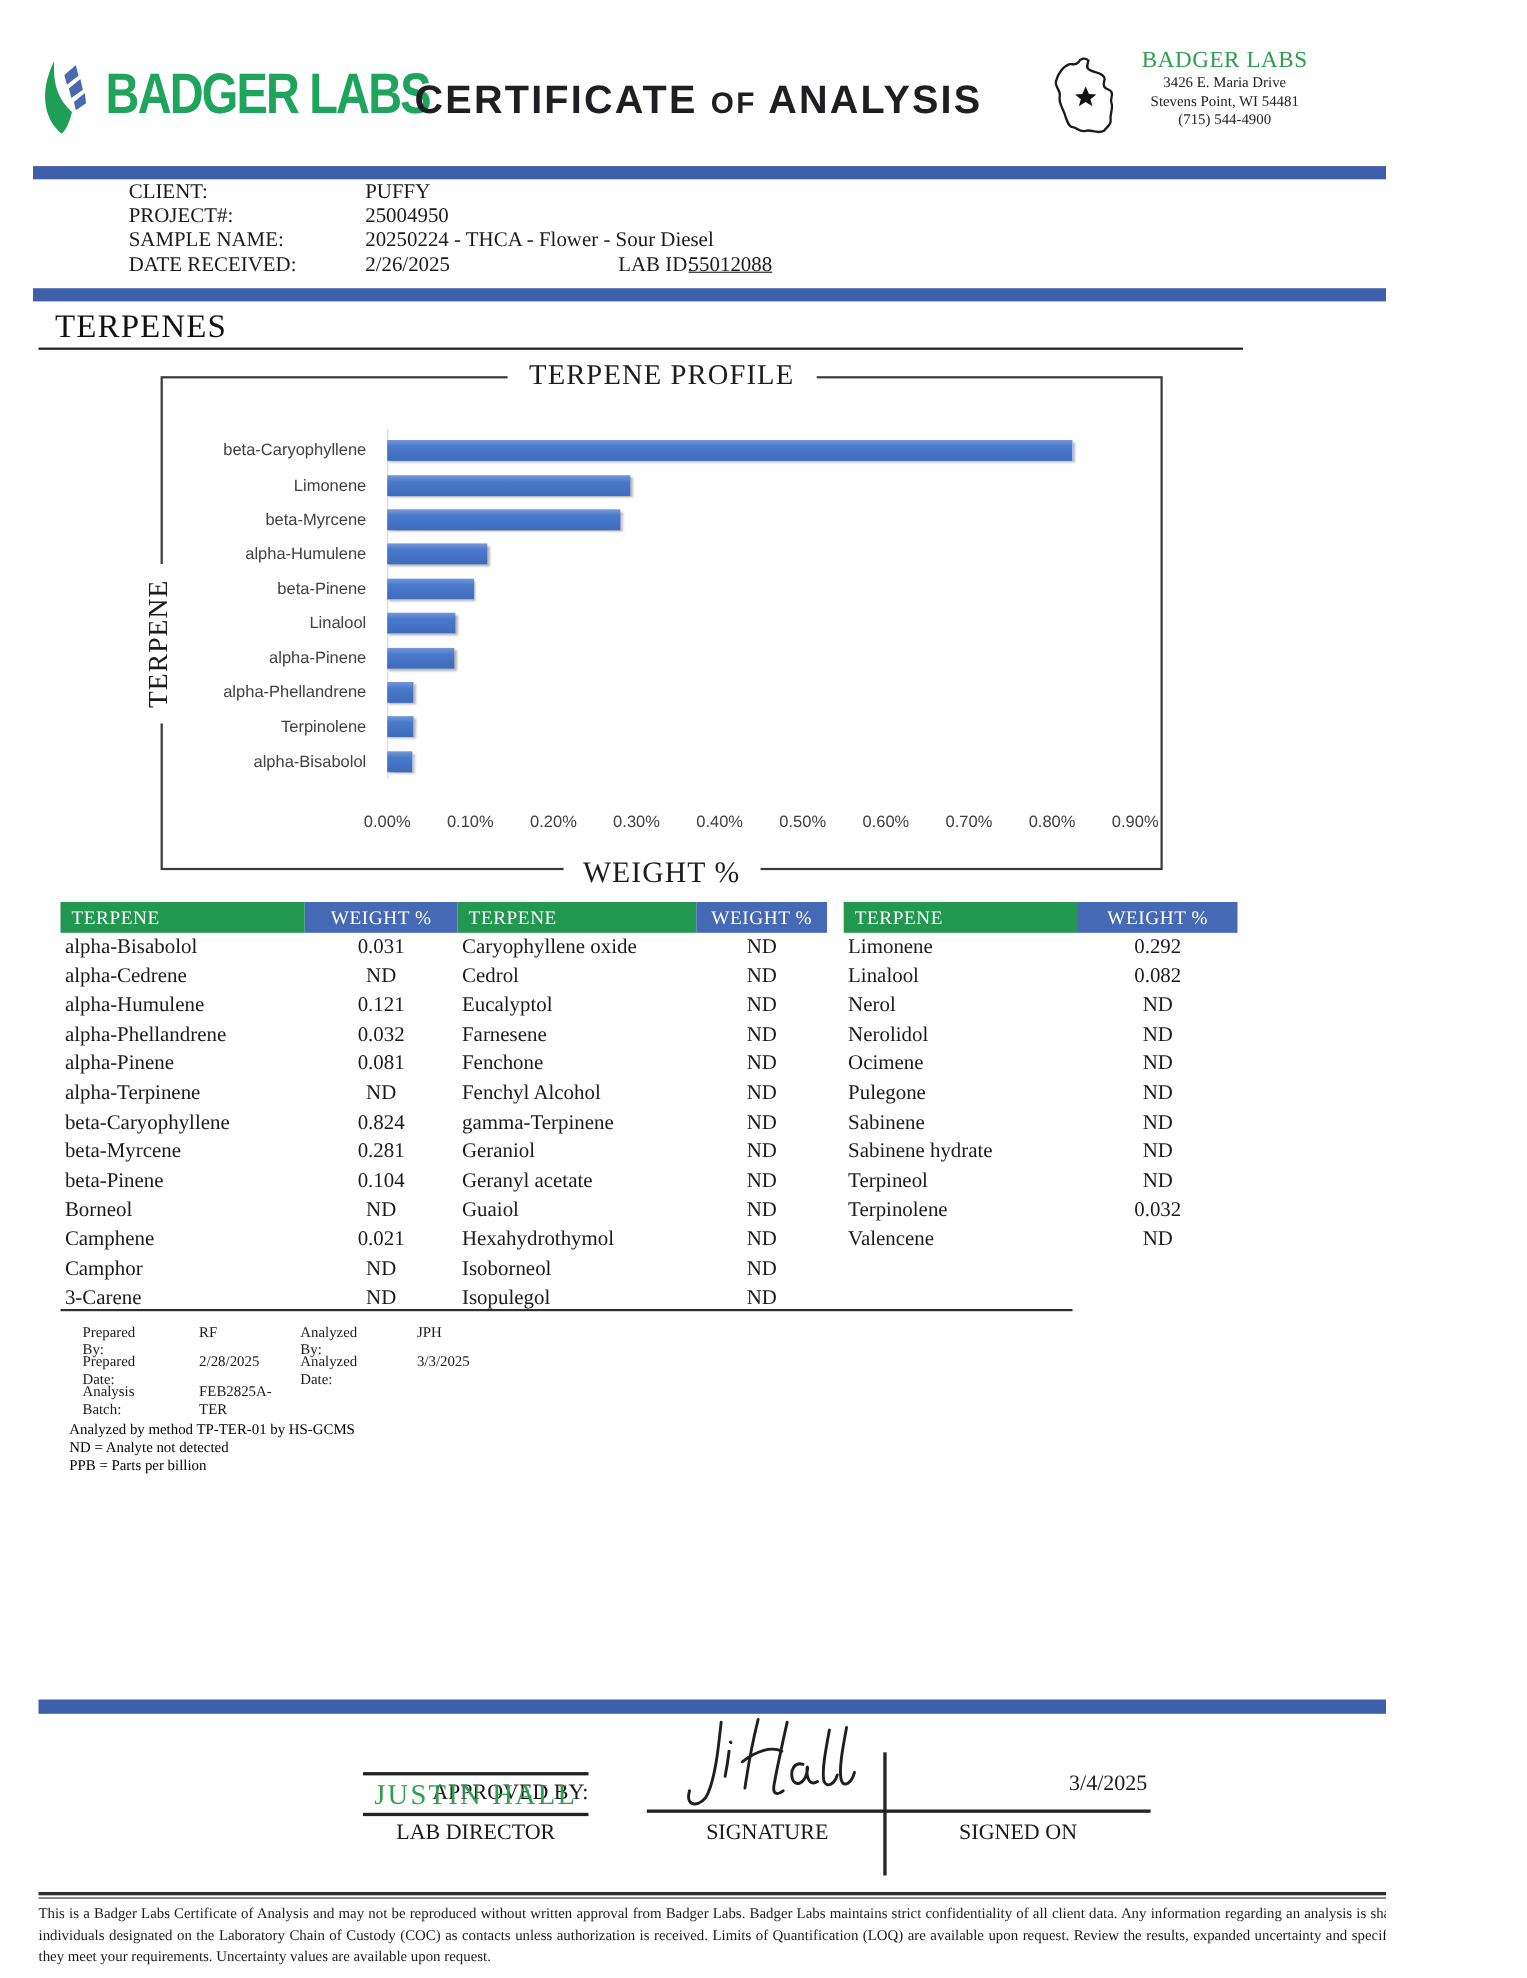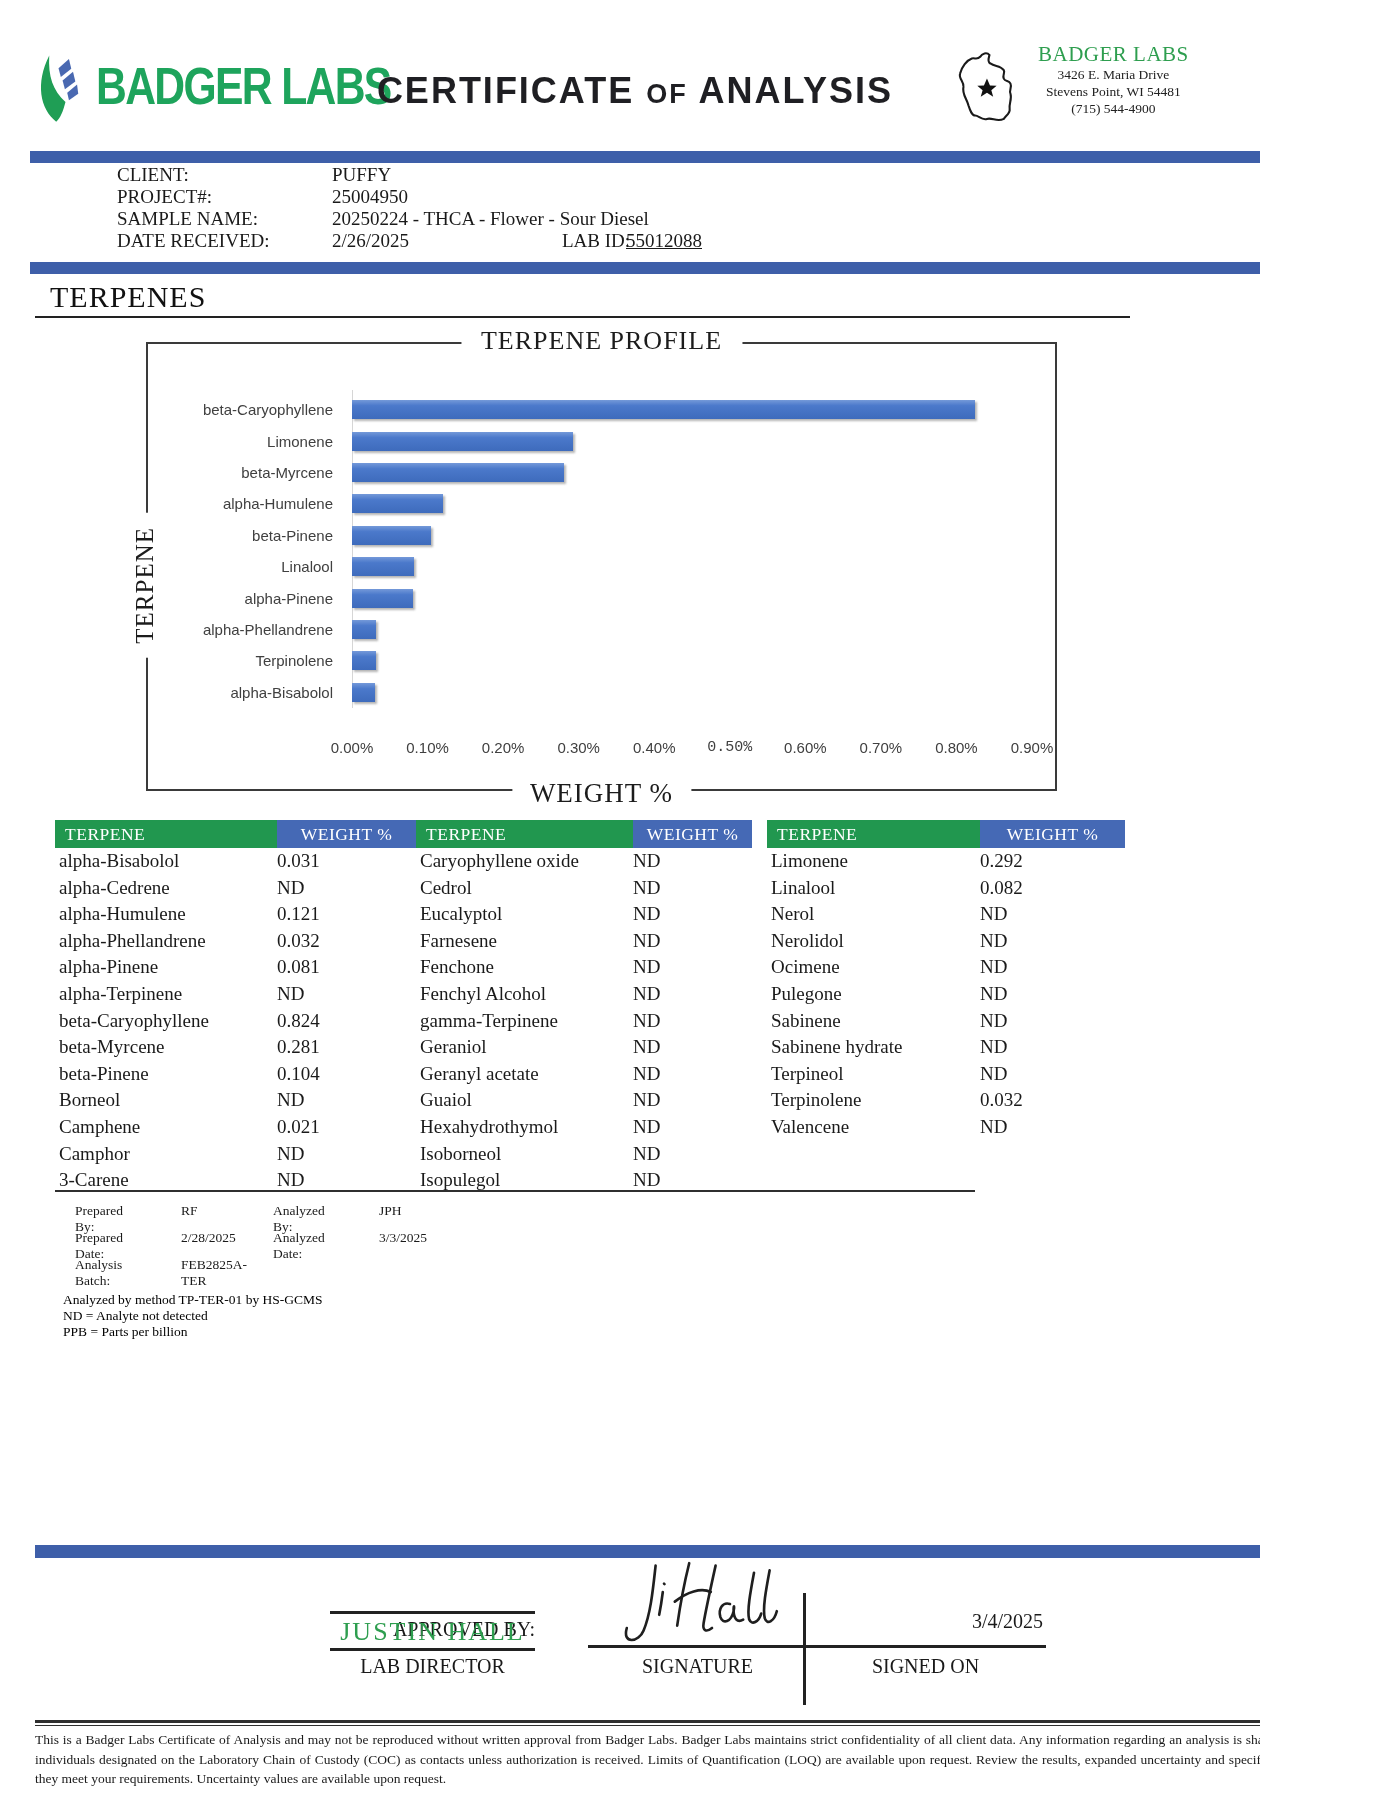--- a/index.html
+++ b/index.html
@@ -63,21 +63,21 @@
   
   .terp-table{position:absolute;left:55px;top:820px;width:1070px;border-collapse:collapse;
               table-layout:fixed;}
   .terp-table th{height:26px;font-weight:normal;font-size:17.5px;color:#fff;
                  letter-spacing:.5px;}
   .th-green{background:#21974f;text-align:left;padding-left:10px;}
   .th-blue{background:#4569b5;text-align:center;}
   .th-gap{background:#fff;}
   .terp-table td{height:26.6px;font-size:19px;color:#1a1a1a;padding:0;line-height:26.6px;}
   .terp-table td.nm{text-align:left;padding-left:4px;}
-  .terp-table td.wt{text-align:left;}
+  .terp-table td.wt{text-align:center;}
   .table-rule{position:absolute;left:55px;top:1190px;width:920px;height:2px;background:#2f2f2f;}
 
   
   .meta-block{position:absolute;left:75px;top:1203px;font-size:13.5px;color:#1a1a1a;}
   .meta-row{position:relative;height:27px;}
   .m-l1{position:absolute;left:0;}
   .m-v1{position:absolute;left:106px;}
   .m-l2{position:absolute;left:198px;}
   .m-v2{position:absolute;left:304px;}
   .notes-block{position:absolute;left:63px;top:1292px;font-size:13.5px;line-height:16px;color:#000000;}
@@ -222,21 +222,21 @@
             <div class="cbar" style="width: 23px;"></div>
           </div>
         </div>
       </div>
     <div class="ctick-row" id="chart-ticks">
         <span class="ctick" style="left: 204px;">0.00%</span>
         <span class="ctick" style="left: 279.556px;">0.10%</span>
         <span class="ctick" style="left: 355.111px;">0.20%</span>
         <span class="ctick" style="left: 430.667px;">0.30%</span>
         <span class="ctick" style="left: 506.222px;">0.40%</span>
-        <span class="ctick" style="left: 581.778px; font-family: Liberation Mono, monospace;">0.50%</span>
+        <span class="ctick" style="left: 581.778px;">0.50%</span>
         <span class="ctick" style="left: 657.333px;">0.60%</span>
         <span class="ctick" style="left: 732.889px;">0.70%</span>
         <span class="ctick" style="left: 808.444px;">0.80%</span>
         <span class="ctick" style="left: 884px;">0.90%</span>
       </div>
     <div class="chart-xlabel">WEIGHT %</div>
   </div>
 
   <table class="terp-table">
     <colgroup>

